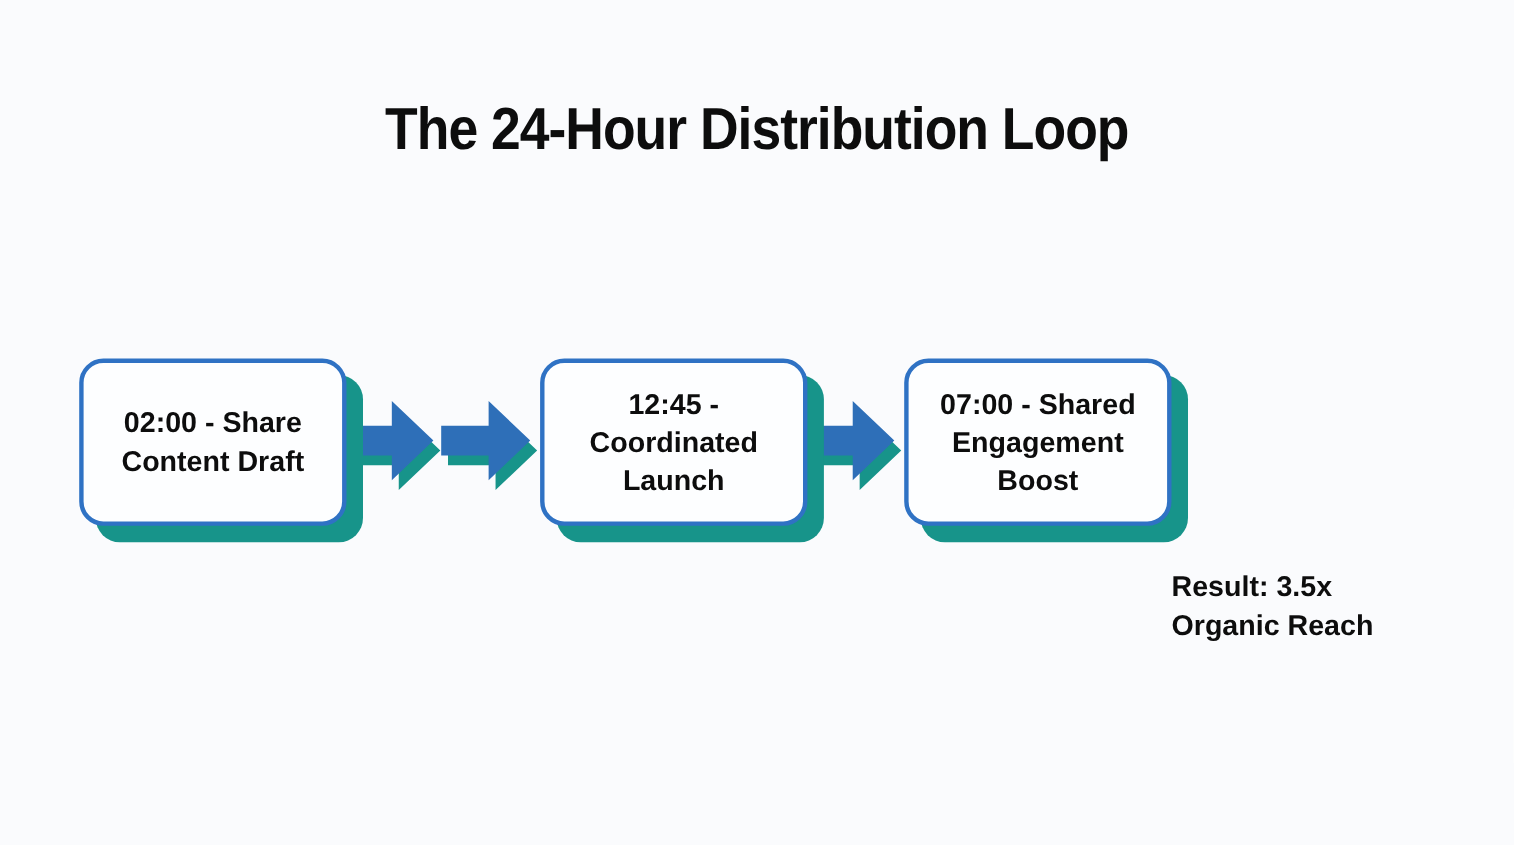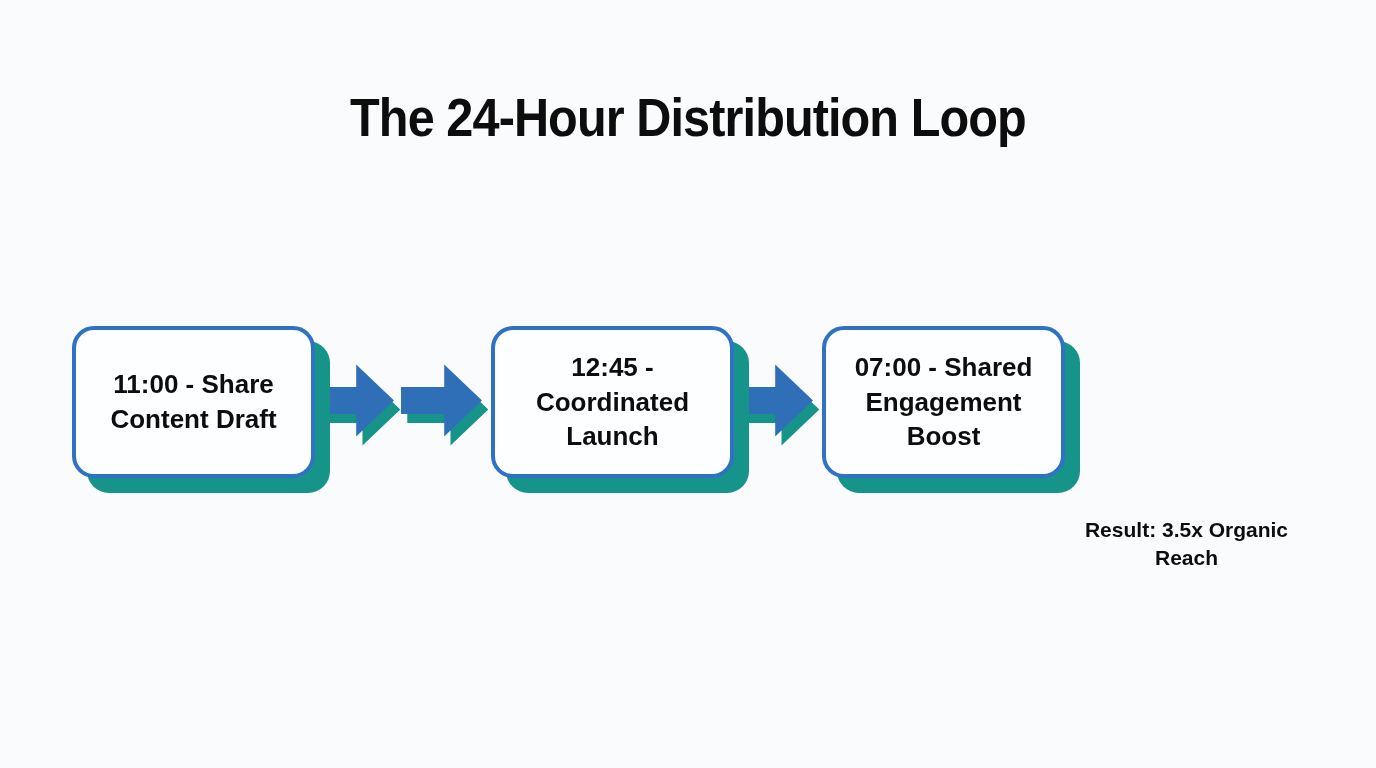--- a/index.html
+++ b/index.html
@@ -84,38 +84,37 @@
   }
 
   .arrow-shadow-path { fill: var(--arrow-shadow, #17948a); }
   .arrow-fill-path   { fill: var(--arrow-fill, #2e6fb8); }
 
   .result-caption {
     position: absolute;
     left: 1065px;
     top: 516px;
     width: 243px;
-    text-align: center;
-    font-size: 21px;
+    font-size: 26px;
     font-weight: 700;
     line-height: 1.35;
     color: var(--text, #0d0d0d);
   }
 </style>
 </head>
 <body>
 
 <div class="canvas">
 
   <div class="diagram-title">The 24-Hour Distribution Loop</div>
 
   <div class="flow-row">
 
     <div class="step-box">
-      <span class="step-label">11:00 - Share Content Draft</span>
+      <span class="step-label">02:00 - Share Content Draft</span>
     </div>
 
     <div class="arrow-wrap">
       <svg width="100" height="104" viewBox="0 0 100 104">
         <path class="arrow-shadow-path" transform="translate(7,10)" d="M0,32 L48,32 L48,7 L90,47 L48,87 L48,62 L0,62 Z"></path>
         <path class="arrow-fill-path" d="M0,32 L48,32 L48,7 L90,47 L48,87 L48,62 L0,62 Z"></path>
       </svg>
     </div>
 
 

